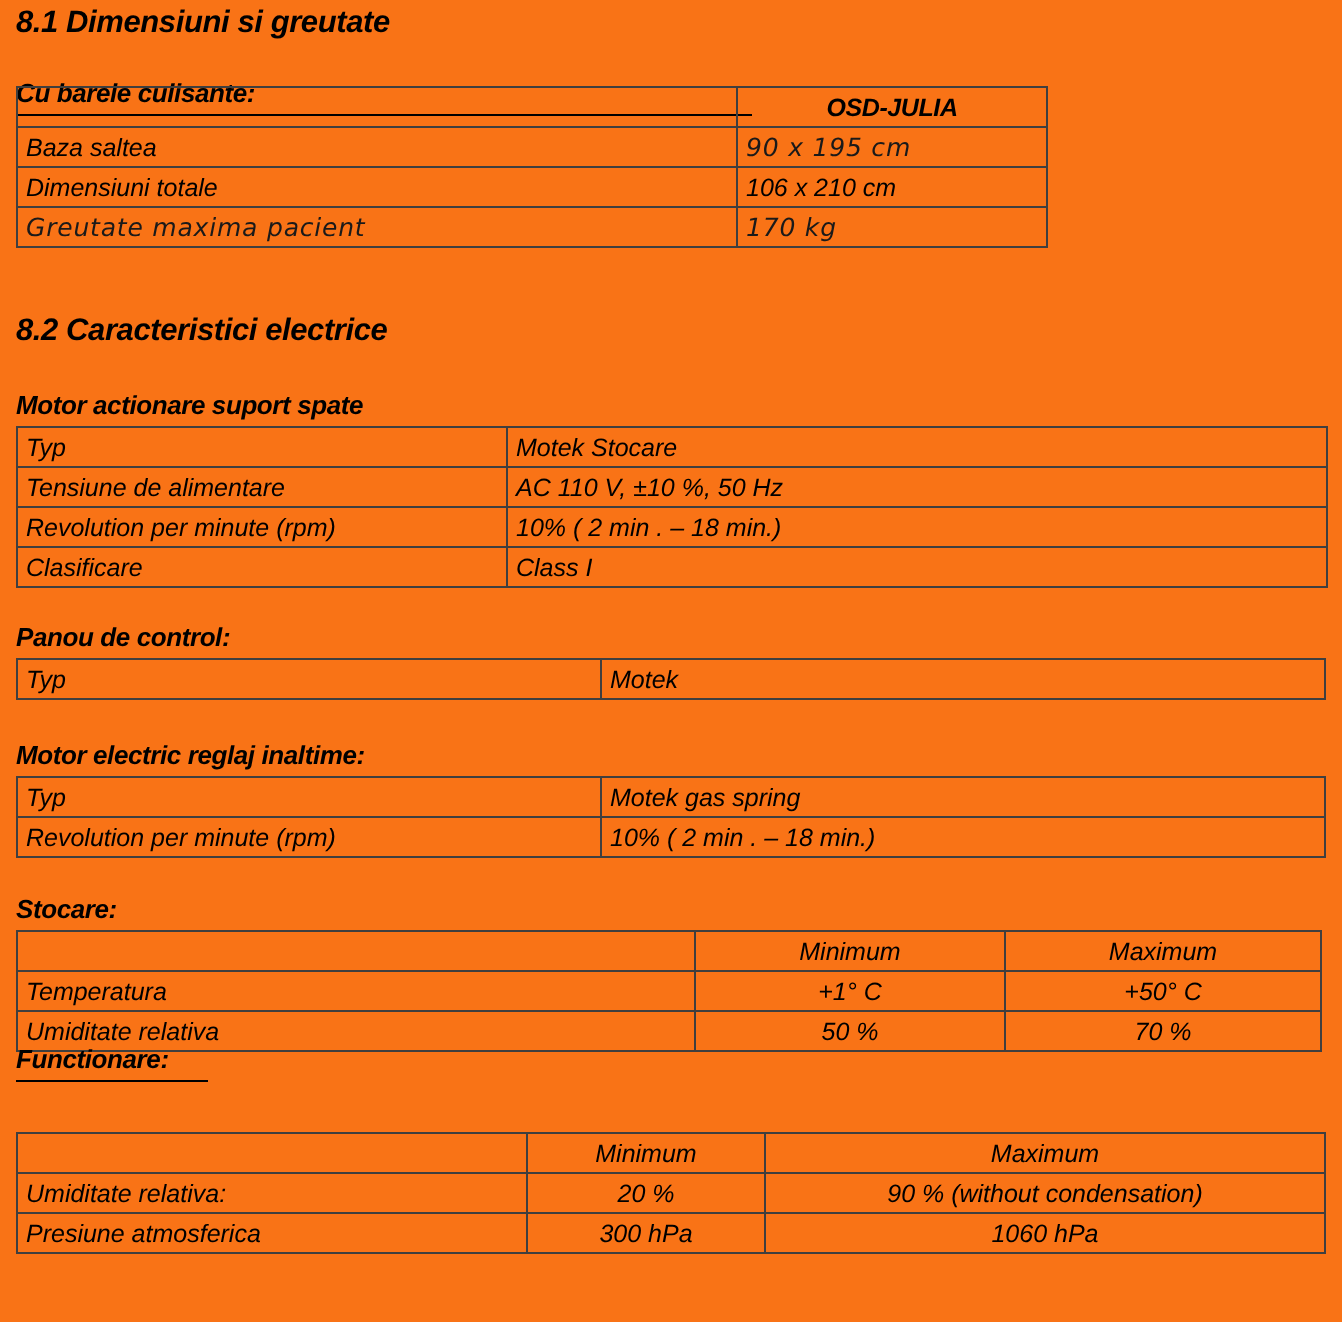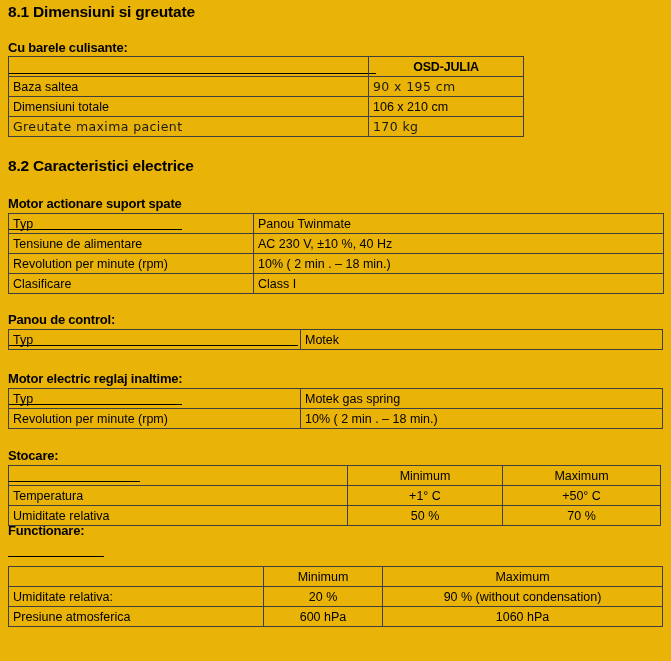--- a/index.html
+++ b/index.html
@@ -1,33 +1,34 @@
 <!DOCTYPE html>
 <html><head>
 <meta charset="utf-8">
 <style>
   html,body{margin:0;padding:0;background:#fff;}
   #page{
     position:relative;
     width:671px;height:661px;
-    background:#eab308;
+    background:#f97316;
     font-family:"Liberation Sans",sans-serif;
     color:#000;
     overflow:hidden;
+    font-style:italic;
   }
   .abs{position:absolute;left:8px;}
   .h1{
     font-size:15.5px;font-weight:bold;letter-spacing:-0.2px;
     white-space:nowrap;
   }
   .h3{
     display:inline-block;
     font-size:13px;font-weight:bold;letter-spacing:-0.2px;
     border-bottom:1.5px solid #000;
-    padding-bottom:18px;
+    padding-bottom:3px;
     white-space:nowrap;
   }
   table.tbl{
     position:absolute;left:8px;
     border-collapse:collapse;
     table-layout:fixed;
   }
   table.tbl td{
     border:1px solid #3f3f3f;
     font-size:12.5px;
@@ -48,21 +49,21 @@
 <body>
 
 <div id="page">
 
   <div class="abs h1" style="top:3px">8.1 Dimensiuni si greutate</div>
 
   <div class="abs" style="top:38px">
     <span class="h3" style="min-width:368px">Cu barele culisante:</span>
   </div>
 
-  <table class="tbl" style="top:56px;width:515px">
+  <table class="tbl" style="top:43px;width:515px">
     <colgroup>
         <col style="width:360px">
         <col style="width:155px">
       </colgroup>
     <tbody>
         <tr>
       <td class="lbl"></td>
       <td class="hdr">OSD-JULIA</td>
     </tr>
     <tr>
@@ -87,25 +88,25 @@
   </div>
 
   <table class="tbl" style="top:213px;width:655px">
     <colgroup>
         <col style="width:245px">
         <col style="width:410px">
       </colgroup>
     <tbody>
         <tr>
       <td class="lbl">Typ</td>
-      <td class="val">Panou Twinmate</td>
+      <td class="val">Motek Stocare</td>
     </tr>
     <tr>
       <td class="lbl">Tensiune de alimentare</td>
-      <td class="val">AC 230 V, ±10 %, 40 Hz</td>
+      <td class="val">AC 110 V, ±10 %, 50 Hz</td>
     </tr>
     <tr>
       <td class="lbl">Revolution per minute (rpm)</td>
       <td class="val">10% ( 2 min . – 18 min.)</td>
     </tr>
     <tr>
       <td class="lbl">Clasificare</td>
       <td class="val">Class I</td>
     </tr>
   </tbody>
@@ -194,19 +195,19 @@
       <td class="ctr">Minimum</td>
       <td class="ctr">Maximum</td>
     </tr>
     <tr>
       <td class="lbl">Umiditate relativa:</td>
       <td class="ctr">20 %</td>
       <td class="ctr">90 % (without condensation)</td>
     </tr>
     <tr>
       <td class="lbl">Presiune atmosferica</td>
-      <td class="ctr">600 hPa</td>
+      <td class="ctr">300 hPa</td>
       <td class="ctr">1060 hPa</td>
     </tr>
   </tbody>
     </table>
 
 </div>
 
 </body></html>

